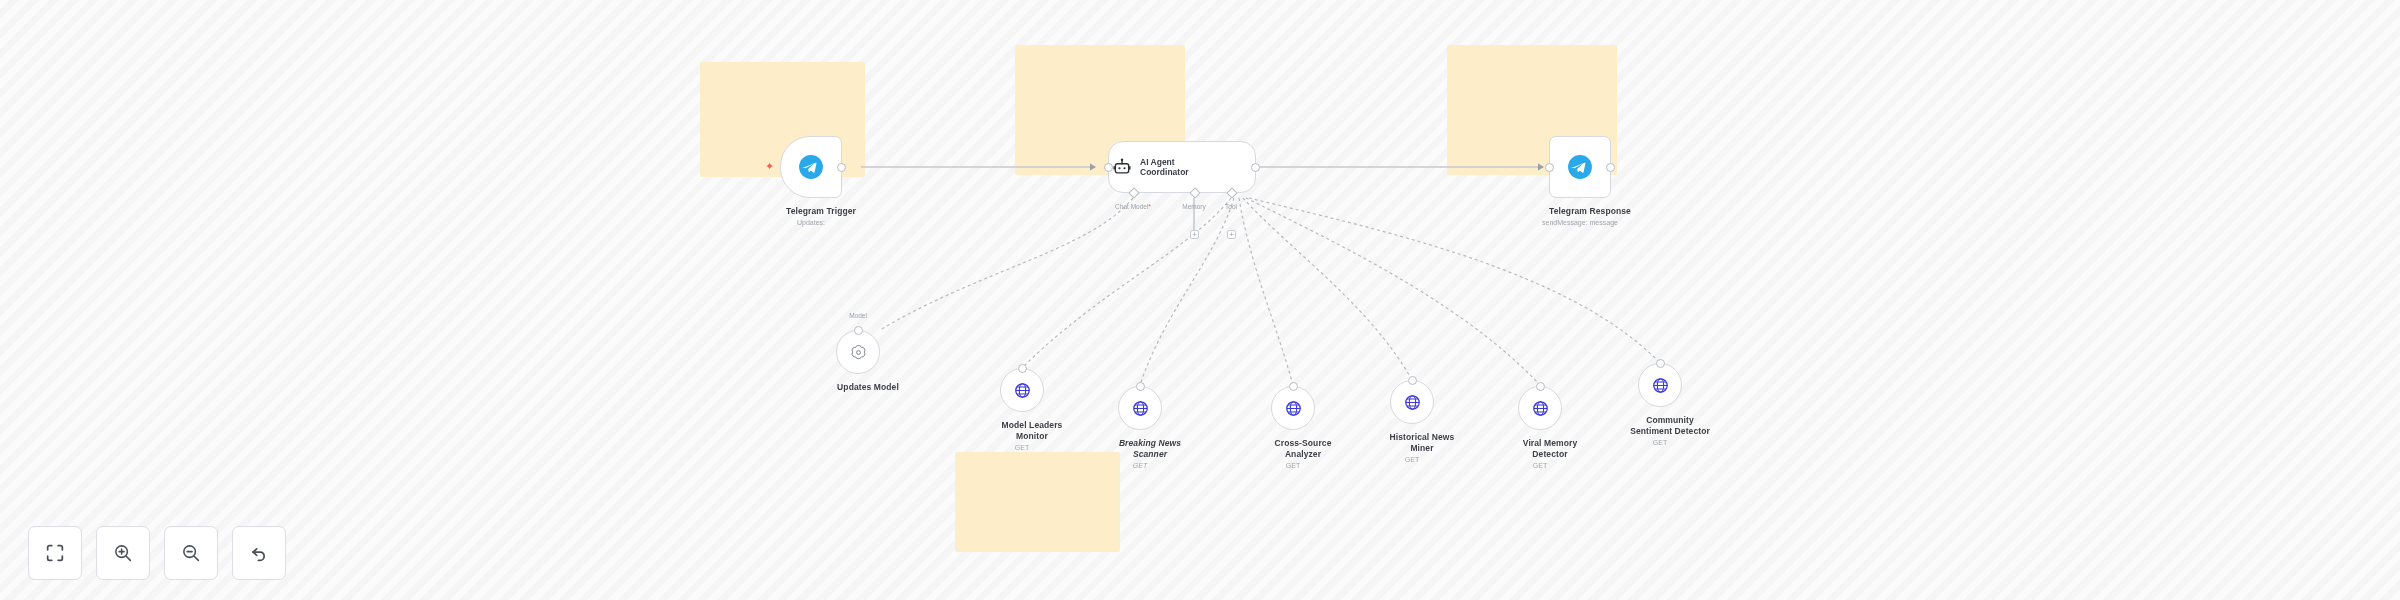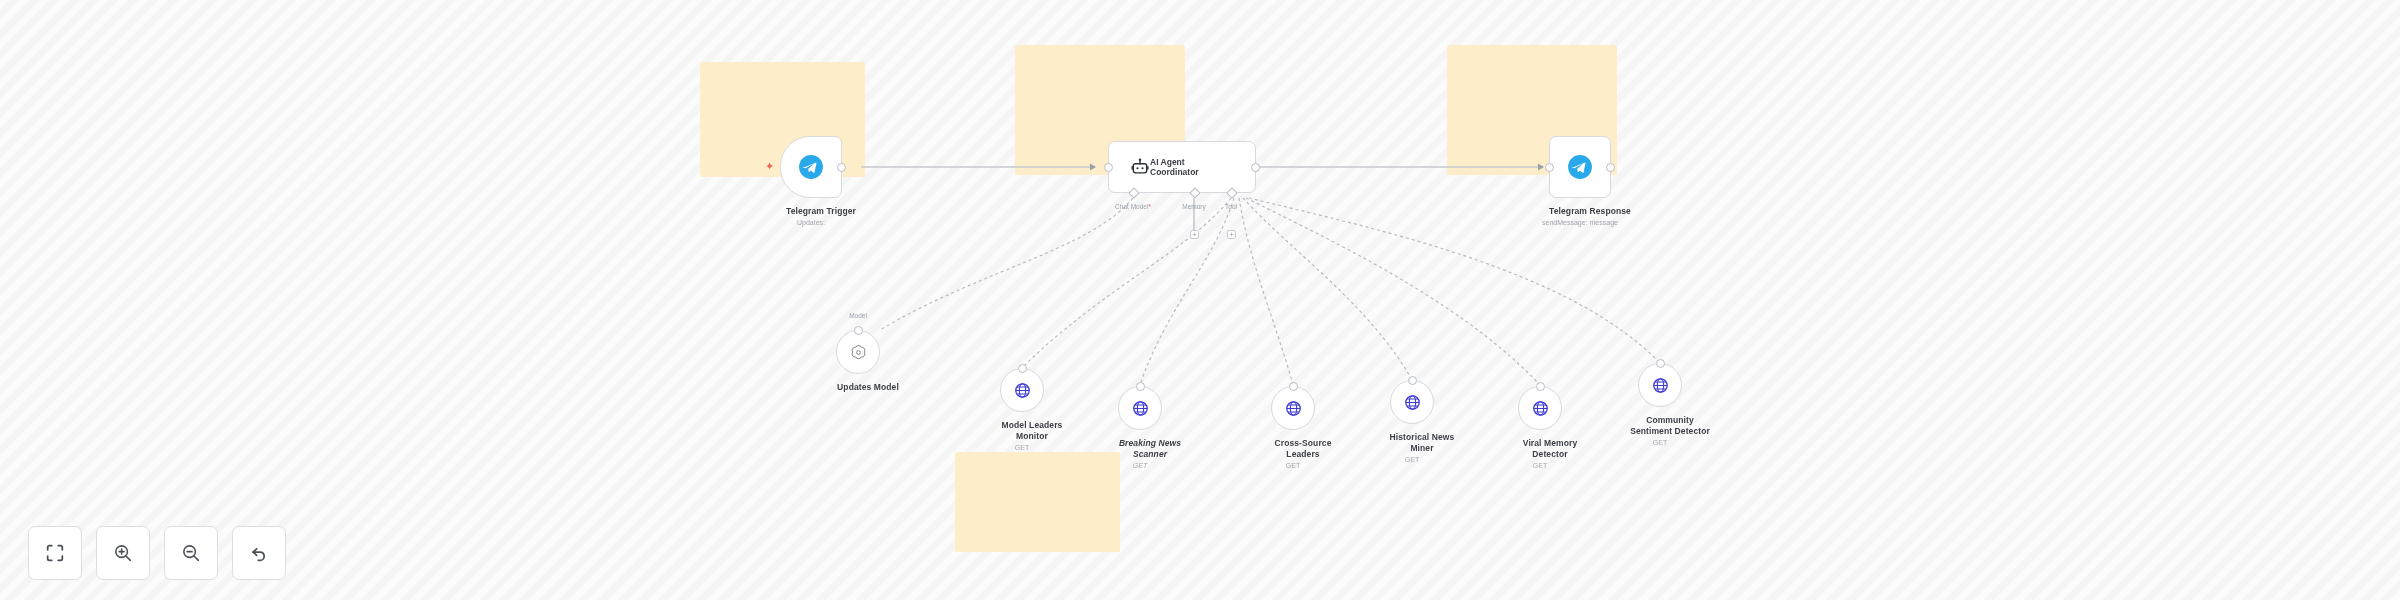--- a/index.html
+++ b/index.html
@@ -70,24 +70,24 @@
 
   .node-action .node-box {
     width: 62px;
     height: 62px;
     border-radius: 7px;
   }
 
   .node-agent .node-box {
     width: 148px;
     height: 52px;
-    border-radius: 7px;
+    border-radius: 15px;
     justify-content: flex-start;
-    padding-left: 21px;
-    gap: 0;
+    padding-left: 3px;
+    gap: 8px;
   }
 
   
   .node-round .node-box {
     width: 44px;
     height: 44px;
     border-radius: 50%;
   }
 
   
@@ -347,21 +347,21 @@
   <div class="node node-round" style="left:1271px; top:386px;">
     <div class="node-box">
       <svg width="19" height="19" viewBox="0 0 24 24">
         <circle cx="12" cy="12" r="8.5" fill="none" stroke="#3b38d8" stroke-width="1.6"></circle>
         <ellipse cx="12" cy="12" rx="4" ry="8.5" fill="none" stroke="#3b38d8" stroke-width="1.4"></ellipse>
         <path d="M3.5 12h17M5 7.6h14M5 16.4h14" stroke="#3b38d8" stroke-width="1.3"></path>
       </svg>
       <div class="port port-top"></div>
     </div>
     <div class="node-caption" style="top:52px;">
-      <div class="node-title wrap">Cross-Source Leaders</div>
+      <div class="node-title wrap">Cross-Source Analyzer</div>
       <div class="node-subtitle">GET</div>
     </div>
   </div>
 
   <div class="node node-round" style="left:1390px; top:380px;">
     <div class="node-box">
       <svg width="19" height="19" viewBox="0 0 24 24">
         <circle cx="12" cy="12" r="8.5" fill="none" stroke="#3b38d8" stroke-width="1.6"></circle>
         <ellipse cx="12" cy="12" rx="4" ry="8.5" fill="none" stroke="#3b38d8" stroke-width="1.4"></ellipse>
         <path d="M3.5 12h17M5 7.6h14M5 16.4h14" stroke="#3b38d8" stroke-width="1.3"></path>

